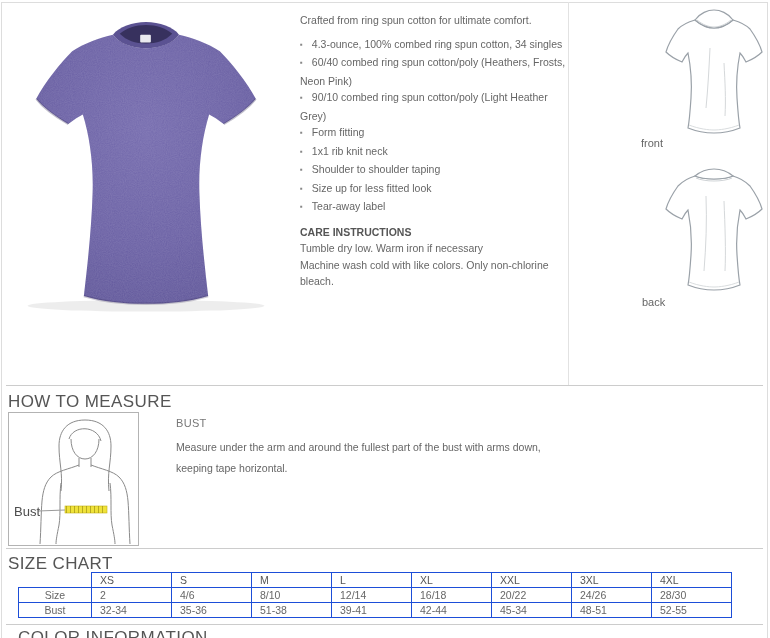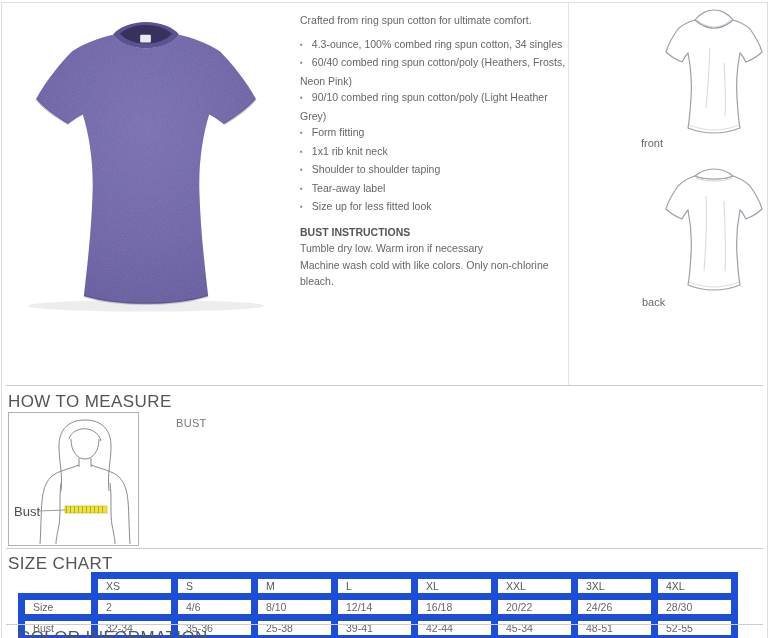--- a/index.html
+++ b/index.html
@@ -31,25 +31,25 @@
   .head-measure { left:8px; top:392px; }
   .head-size { left:8px; top:554px; }
   .head-color { left:18px; top:628px; }
 
   .measure-box { position:absolute; left:8px; top:412px; width:131px; height:134px; border:1px solid #b3b3b3; background:#fff; }
   .measure-term { position:absolute; left:176px; top:417px; font-size:11px; color:#777; letter-spacing:.3px; }
   .measure-desc { position:absolute; left:176px; top:437px; width:390px; font-size:10.5px; line-height:21px; color:#666; }
 
   .size-table { position:absolute; left:18px; top:572px; border-collapse:collapse; }
   .size-table th, .size-table td {
-      border:7px solid #1d4ed8; font-size:10.5px; font-weight:normal; color:#666;
+      border:1px solid #1d4ed8; font-size:10.5px; font-weight:normal; color:#666;
       text-align:left; padding:1px 8px; height:15px; }
   .size-table th.blank { border:none; }
   .size-table thead th { color:#555; }
-  .size-table .rowlabel { width:73px; }
+  .size-table .rowlabel { width:73px; text-align:center; }
   .size-table td { width:80px; }
 </style>
 </head>
 <body>
 
 <div class="page">
   <div class="frame"></div>
 
   <div class="photo-wrap">
     <svg width="272" height="312" viewBox="0 0 280 316">
@@ -88,24 +88,24 @@
 
   <div class="desc-col">
     <div class="intro">Crafted from ring spun cotton for ultimate comfort.</div>
     <ul>
       <li>4.3-ounce, 100% combed ring spun cotton, 34 singles</li>
       <li>60/40 combed ring spun cotton/poly (Heathers, Frosts, Neon Pink)</li>
       <li>90/10 combed ring spun cotton/poly (Light Heather Grey)</li>
       <li>Form fitting</li>
       <li>1x1 rib knit neck</li>
       <li>Shoulder to shoulder taping</li>
+      <li>Size up for less fitted look</li>
       <li>Tear-away label</li>
-      <li>Size up for less fitted look</li>
     </ul>
-    <div class="care-head">BUST INSTRUCTIONS</div>
+    <div class="care-head">CARE INSTRUCTIONS</div>
     <div>Tumble dry low. Warm iron if necessary</div>
     <div>Machine wash cold with like colors. Only non-chlorine bleach.</div>
   </div>
 
   <div class="v-divider"></div>
 
   <svg class="sketch-front" width="104" height="126" viewBox="0 0 104 126">
     <path d="M33,12 C26,14 20,17 16,21 C11,28 6,37 4,44 C9,49 15,52 20,54
              C22,50 24,47 26,45 C29,60 30,75 29,90 C28,105 27,115 26,120
              C36,124 46,125 52,125 C58,125 68,124 78,120
@@ -154,20 +154,21 @@
         <path d="M52,70 C50,85 52,100 50,112 C48,122 47,127 47,131"></path>
         <path d="M101,70 C103,85 101,100 103,112 C105,122 106,127 106,131"></path>
       </g>
       <rect x="56" y="93" width="42" height="7" fill="#efe23a" stroke="#c2b31a" stroke-width="0.6"></rect>
       <path d="M57,96.5 H97" stroke="rgba(120,105,0,0.45)" stroke-width="7" stroke-dasharray="1 3" fill="none"></path>
       <path d="M29,98 L56,97" stroke="#9a9a9a" stroke-width="1" fill="none"></path>
       <text x="5" y="103" font-size="13" fill="#4d4d4d">Bust</text>
     </svg>
   </div>
   <div class="measure-term">BUST</div>
+  <div class="measure-desc">Measure under the arm and around the fullest part of the bust with arms down, keeping tape horizontal.</div>
 
   <div class="hr hr2"></div>
   <div class="section-head head-size">SIZE CHART</div>
 
   <table class="size-table">
     <thead>
       <tr>
         <th class="blank"></th>
         <th>XS</th>
         <th>S</th>
@@ -188,21 +189,21 @@
         <td>12/14</td>
         <td>16/18</td>
         <td>20/22</td>
         <td>24/26</td>
         <td>28/30</td>
       </tr>
       <tr>
         <th class="rowlabel">Bust</th>
         <td>32-34</td>
         <td>35-36</td>
-        <td>25-38</td>
+        <td>51-38</td>
         <td>39-41</td>
         <td>42-44</td>
         <td>45-34</td>
         <td>48-51</td>
         <td>52-55</td>
       </tr>
     </tbody>
   </table>
 
   <div class="hr hr3"></div>

